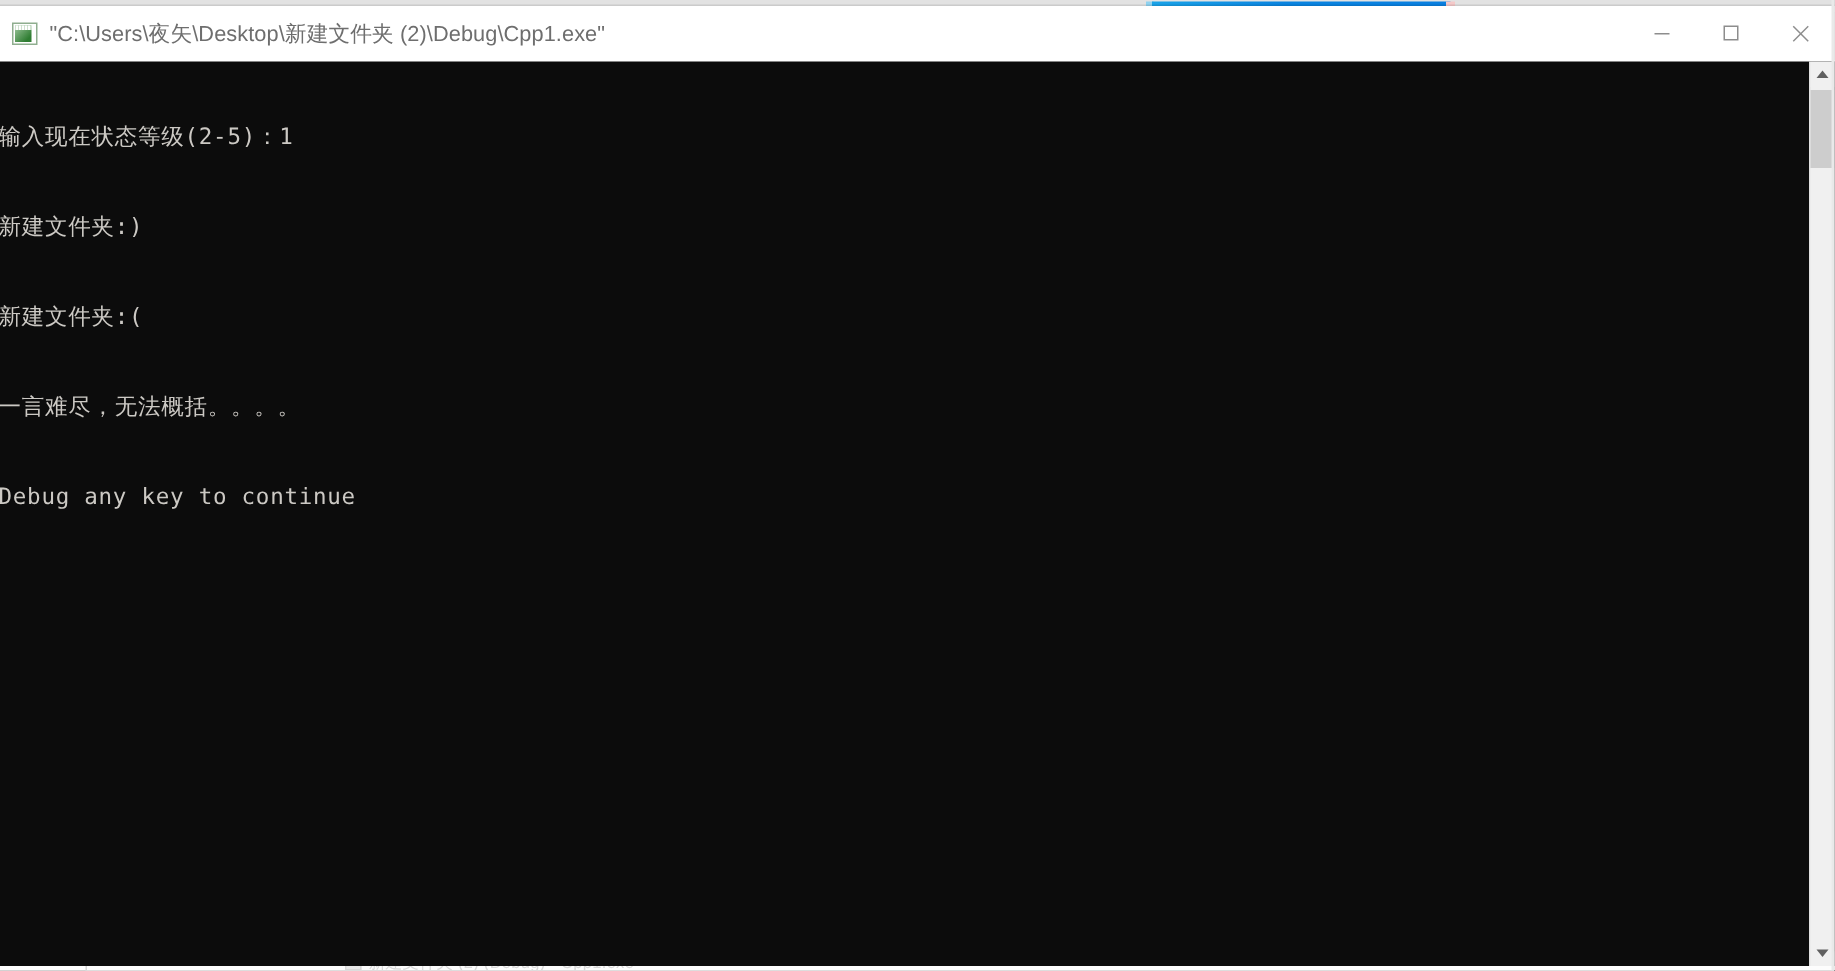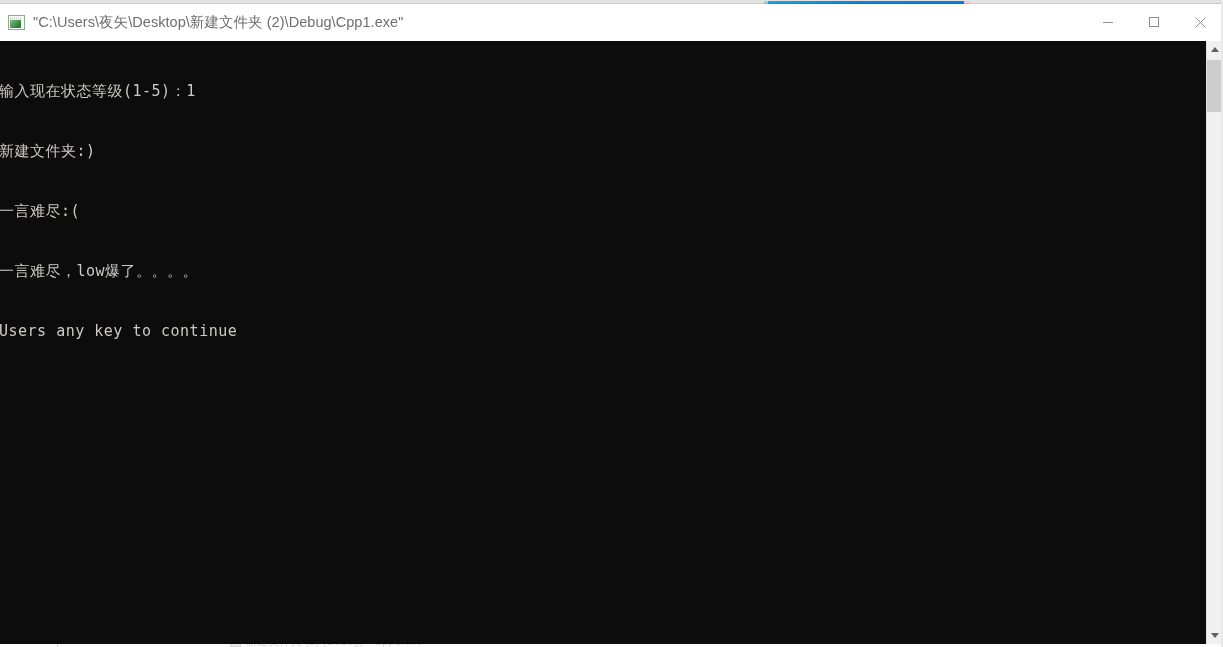--- a/index.html
+++ b/index.html
@@ -292,25 +292,25 @@
           <svg width="13" height="13" viewBox="0 0 13 13">
             <line class="g" x1="1.5" y1="1.5" x2="11.5" y2="11.5"></line>
             <line class="g" x1="11.5" y1="1.5" x2="1.5" y2="11.5"></line>
           </svg>
         </div>
       </div>
     </div>
 
     <div id="console-body">
       <div id="console-text">
-        <div class="line">输入现在状态等级(1-5)：1</div>
+        <div class="line">输入现在状态等级(2-5)：1</div>
         <div class="line">新建文件夹:)</div>
-        <div class="line">一言难尽:(</div>
-        <div class="line">一言难尽，low爆了。。。。</div>
-        <div class="line">Users any key to continue</div>
+        <div class="line">新建文件夹:(</div>
+        <div class="line">一言难尽，无法概括。。。。</div>
+        <div class="line">Debug any key to continue</div>
       </div>
 
       <div id="console-scrollbar">
         <div class="sb-btn">
           <div class="sb-arrow up"></div>
         </div>
         <div id="sb-thumb"></div>
         <div id="sb-track-lower"></div>
         <div class="sb-btn bottom">
           <div class="sb-arrow down"></div>

